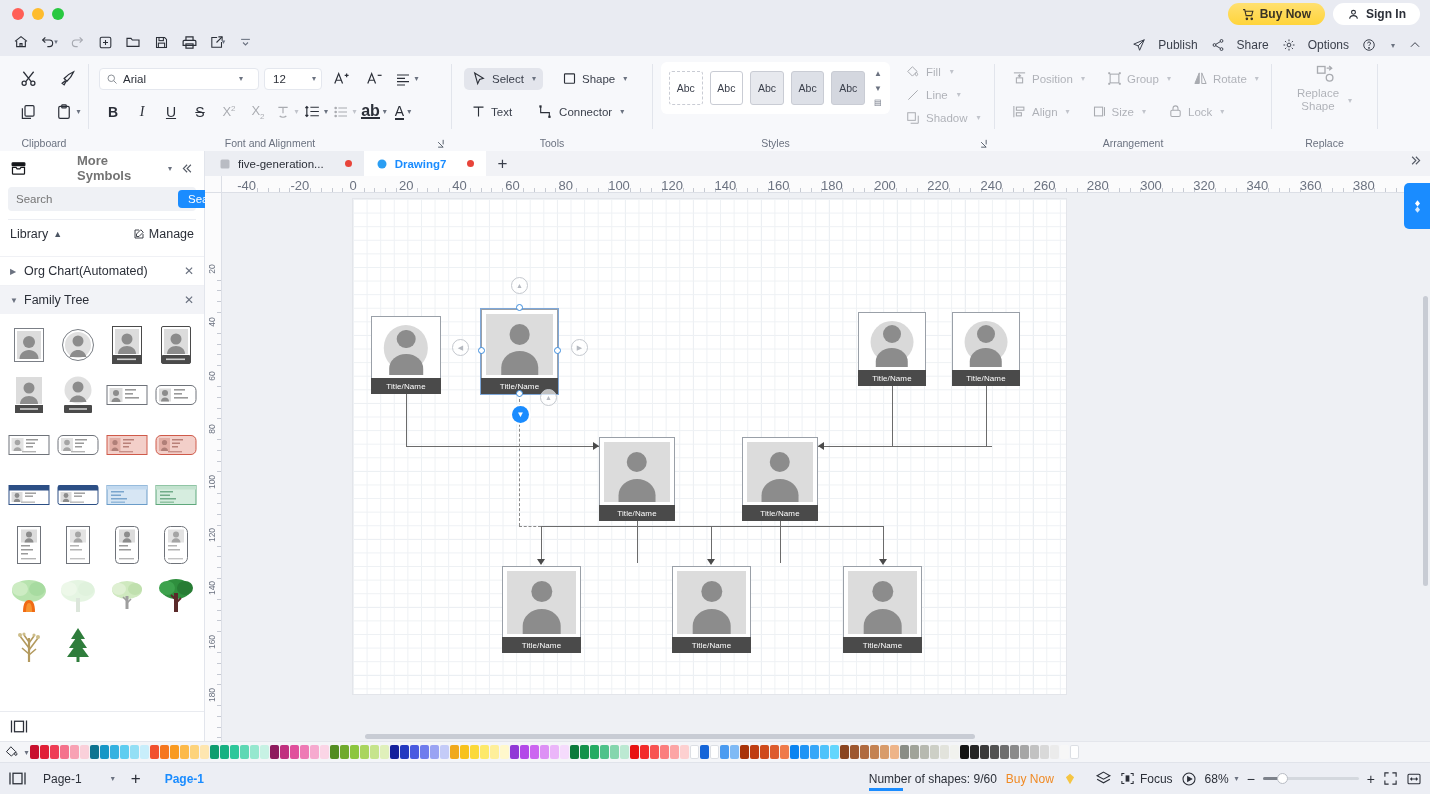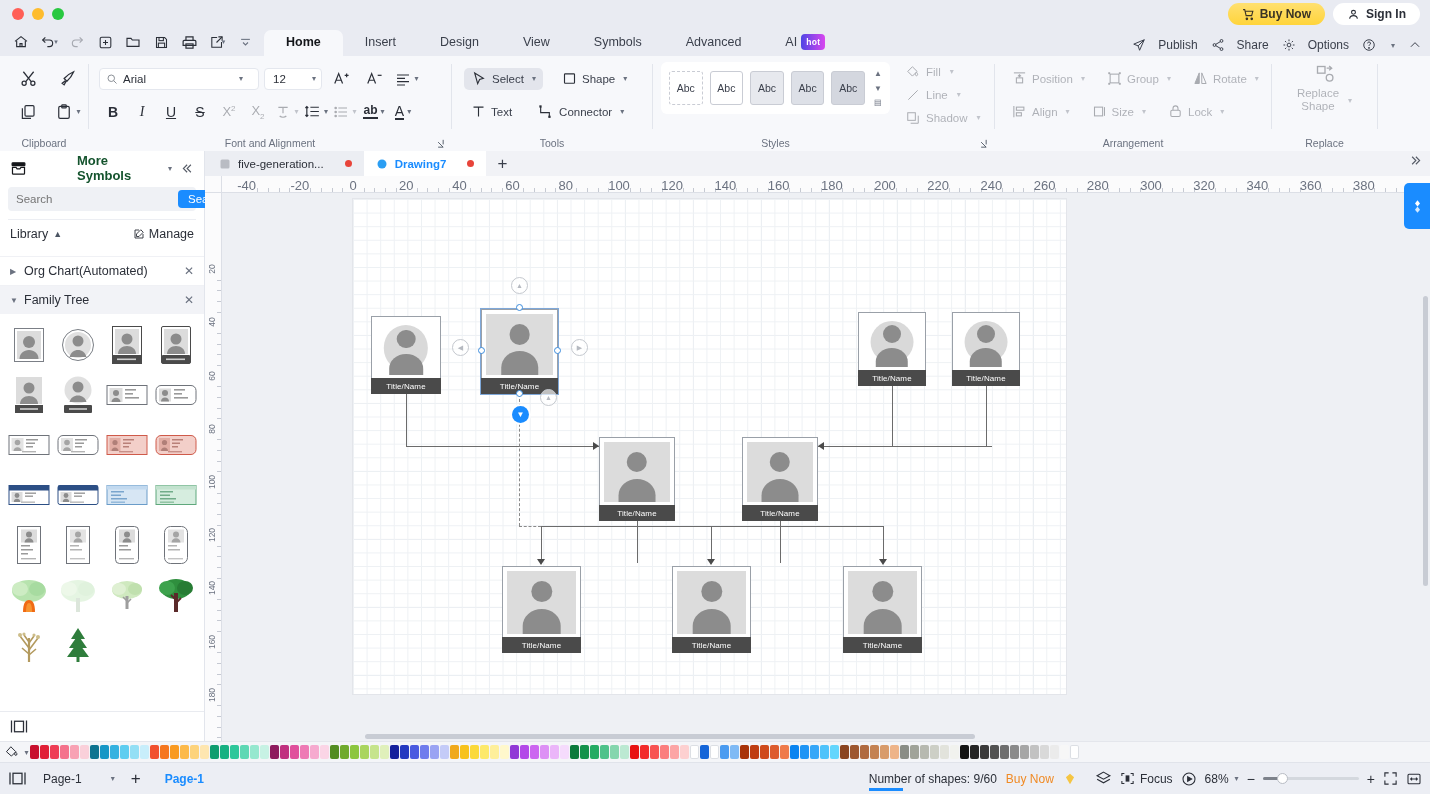--- a/index.html
+++ b/index.html
@@ -88,21 +88,21 @@
   .abc.f4 { background:#dde0e7; }
   .abc.f5 { background:#d4d7df; }
   .stylescroll { display:flex; flex-direction:column; justify-content:space-between; height:38px; margin-left:2px; color:#6b7280; font-size:8px; }
 
   
   .main { flex:1; display:flex; position:relative; overflow:hidden; }
 
   
   .leftpanel { width:205px; background:#fff; border-right:1px solid #e2e5ec; display:flex; flex-direction:column; position:relative; }
   .lp-head { height:34px; display:flex; align-items:center; padding:0 10px; gap:7px; }
-  .lp-title { font-size:13px; font-weight:bold; color:#14532d;padding-left:43px; }
+  .lp-title { font-size:13px; font-weight:bold; color:#737373;padding-left:43px; }
   .collapse { margin-left:auto; color:#555b66; font-size:13px; }
   .searchrow { margin:2px 8px 6px; height:24px; background:#eff1f5; border-radius:4px; display:flex; align-items:center; }
   .searchrow input { border:0; background:transparent; outline:0; font-size:11.5px; padding:0 8px; flex:1; color:#2b2f38; font-family:"Liberation Sans",sans-serif;}
   .searchbtn { background:#1a8cff; color:#fff; font-size:11.5px; border-radius:4px; padding:3px 10px; margin-right:1px; }
   .lp-div { height:1px; background:#eceef3; margin:2px 8px; }
   .libraryrow { display:flex; align-items:center; padding:5px 10px; font-size:12.5px; }
   .managelnk { margin-left:auto; display:flex; align-items:center; gap:4px; color:#2b2f38; }
   .dropzone {
     margin:0 10px; height:34px; border:1px dashed #dfe2e9; border-radius:4px; overflow:hidden;
     display:flex; align-items:flex-start; justify-content:center; flex-direction:column; align-items:center;
@@ -275,43 +275,20 @@
         <span class="caretmini">▾</span>
       </div>
       <div class="qbtn">
         <svg width="15" height="15" viewBox="0 0 24 24" fill="none" stroke="#6b7280" stroke-width="1.7">
             <path d="M5 7h14"></path>
             <path d="M8 12l4 4 4-4"></path>
           </svg>
       </div>
     </div>
 
-    <div class="ribtabs">
-      <div class="rtab active">
-        <span>Home</span>
-      </div>
-      <div class="rtab">
-        <span>Insert</span>
-      </div>
-      <div class="rtab">
-        <span>Design</span>
-      </div>
-      <div class="rtab">
-        <span>View</span>
-      </div>
-      <div class="rtab">
-        <span>Symbols</span>
-      </div>
-      <div class="rtab">
-        <span>Advanced</span>
-      </div>
-      <div class="rtab">
-        <span>AI</span><span class="hotbadge">hot</span>
-      </div>
-    </div>
 
     <div class="menu-right">
       <div class="mr-item">
         <span>
             <svg width="14" height="14" viewBox="0 0 24 24" fill="none" stroke="#3a3f4b" stroke-width="1.7">
               <path d="M21 3L3 10.5l7.5 3L21 3z"></path>
               <path d="M21 3l-8 18-2.5-7.5"></path>
             </svg>
           </span>
         <span>Publish</span>
@@ -467,21 +444,21 @@
           <div class="fbtn dim">
             <svg width="16" height="16" viewBox="0 0 24 24" fill="none" stroke="#2b2f38" stroke-width="1.7">
                 <path d="M8 6h13M8 12h13M8 18h13"></path>
                 <circle cx="4" cy="6" r="1.1" fill="#2b2f38"></circle>
                 <circle cx="4" cy="12" r="1.1" fill="#2b2f38"></circle>
                 <circle cx="4" cy="18" r="1.1" fill="#2b2f38"></circle>
               </svg>
             <span class="caret">▾</span>
           </div>
           <div class="fbtn">
-            <span style="font-size:12px;font-weight:bold;border-bottom:2.5px solid #2b2f38;line-height:13px">ab</span>
+            <span style="font-size:16px;font-weight:bold;border-bottom:2.5px solid #2b2f38;line-height:13px">ab</span>
             <span class="caret">▾</span>
           </div>
           <div class="fbtn">
             <span style="font-size:14px;border-bottom:2.5px solid #2b2f38;line-height:14px">A</span>
             <span class="caret">▾</span>
           </div>
         </div>
       </div>
       <div class="gname">Font and Alignment</div>
       <div class="dialoglaunch">

